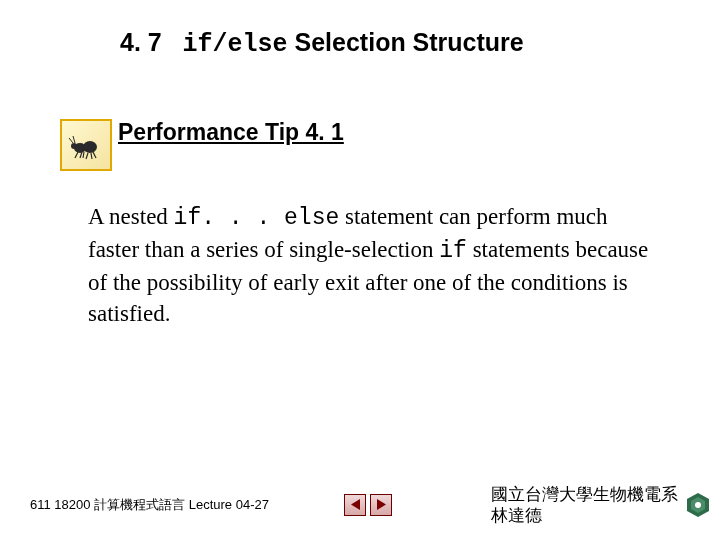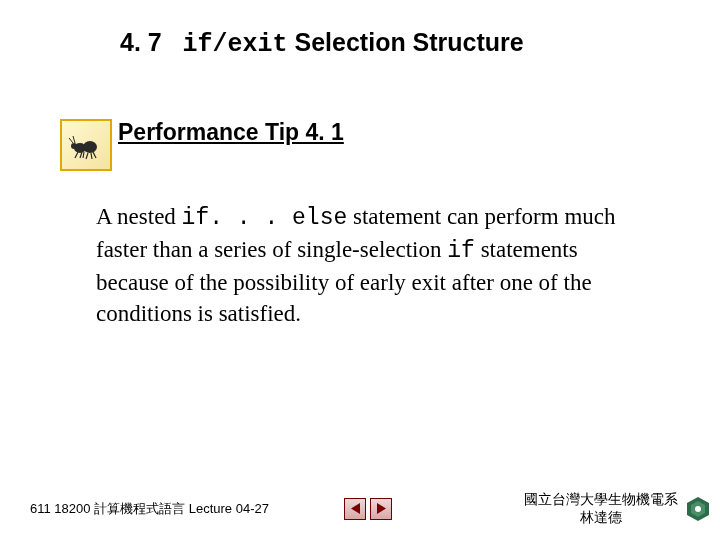--- a/index.html
+++ b/index.html
@@ -50,21 +50,21 @@
     font-size: 23px;
     font-weight: bold;
     font-family: Arial, Helvetica, sans-serif;
     text-decoration: underline;
     color: #000;
   }
   .body-text {
     font-size: 23px;
     line-height: 1.35;
     color: #000;
-    margin-left: 36px;
+    margin-left: 28px;
     margin-right: 10px;
   }
   .body-text .code {
     font-family: "Courier New", monospace;
   }
   .footer {
     position: absolute;
     bottom: 14px;
     left: 8px;
     width: 100%;
@@ -96,38 +96,37 @@
     cursor: pointer;
   }
   .nav-btn svg { width: 11px; height: 13px; }
   .footer-right {
     margin-left: auto;
     display: flex;
     align-items: center;
     gap: 6px;
   }
   .affil {
-    font-size: 14px;
+    font-size: 17px;
     font-family: "PMingLiU", "SimSun", serif;
     color: #000;
-    text-align: center;
     line-height: 1.25;
   }
   .logo {
     width: 28px;
     height: 28px;
   }
 </style>
 </head>
 <body>
 
 <div class="slide">
 
   <div class="title">
-    <span>4. 7</span>&nbsp;&nbsp;&nbsp;<span class="code">if/exit</span><span> Selection Structure</span>
+    <span>4. 7</span>&nbsp;&nbsp;&nbsp;<span class="code">if/else</span><span> Selection Structure</span>
   </div>
 
   <div class="tip-row">
     <div class="tip-icon">
       <svg viewBox="0 0 40 30">
         <ellipse cx="14" cy="18" rx="6" ry="5" fill="#2a2a2a"></ellipse>
         <ellipse cx="24" cy="17" rx="7" ry="6" fill="#2a2a2a"></ellipse>
         <circle cx="8" cy="16" r="3" fill="#2a2a2a"></circle>
         <line x1="7" y1="13" x2="3" y2="8" stroke="#2a2a2a" stroke-width="1"></line>
         <line x1="9" y1="13" x2="7" y2="6" stroke="#2a2a2a" stroke-width="1"></line>

